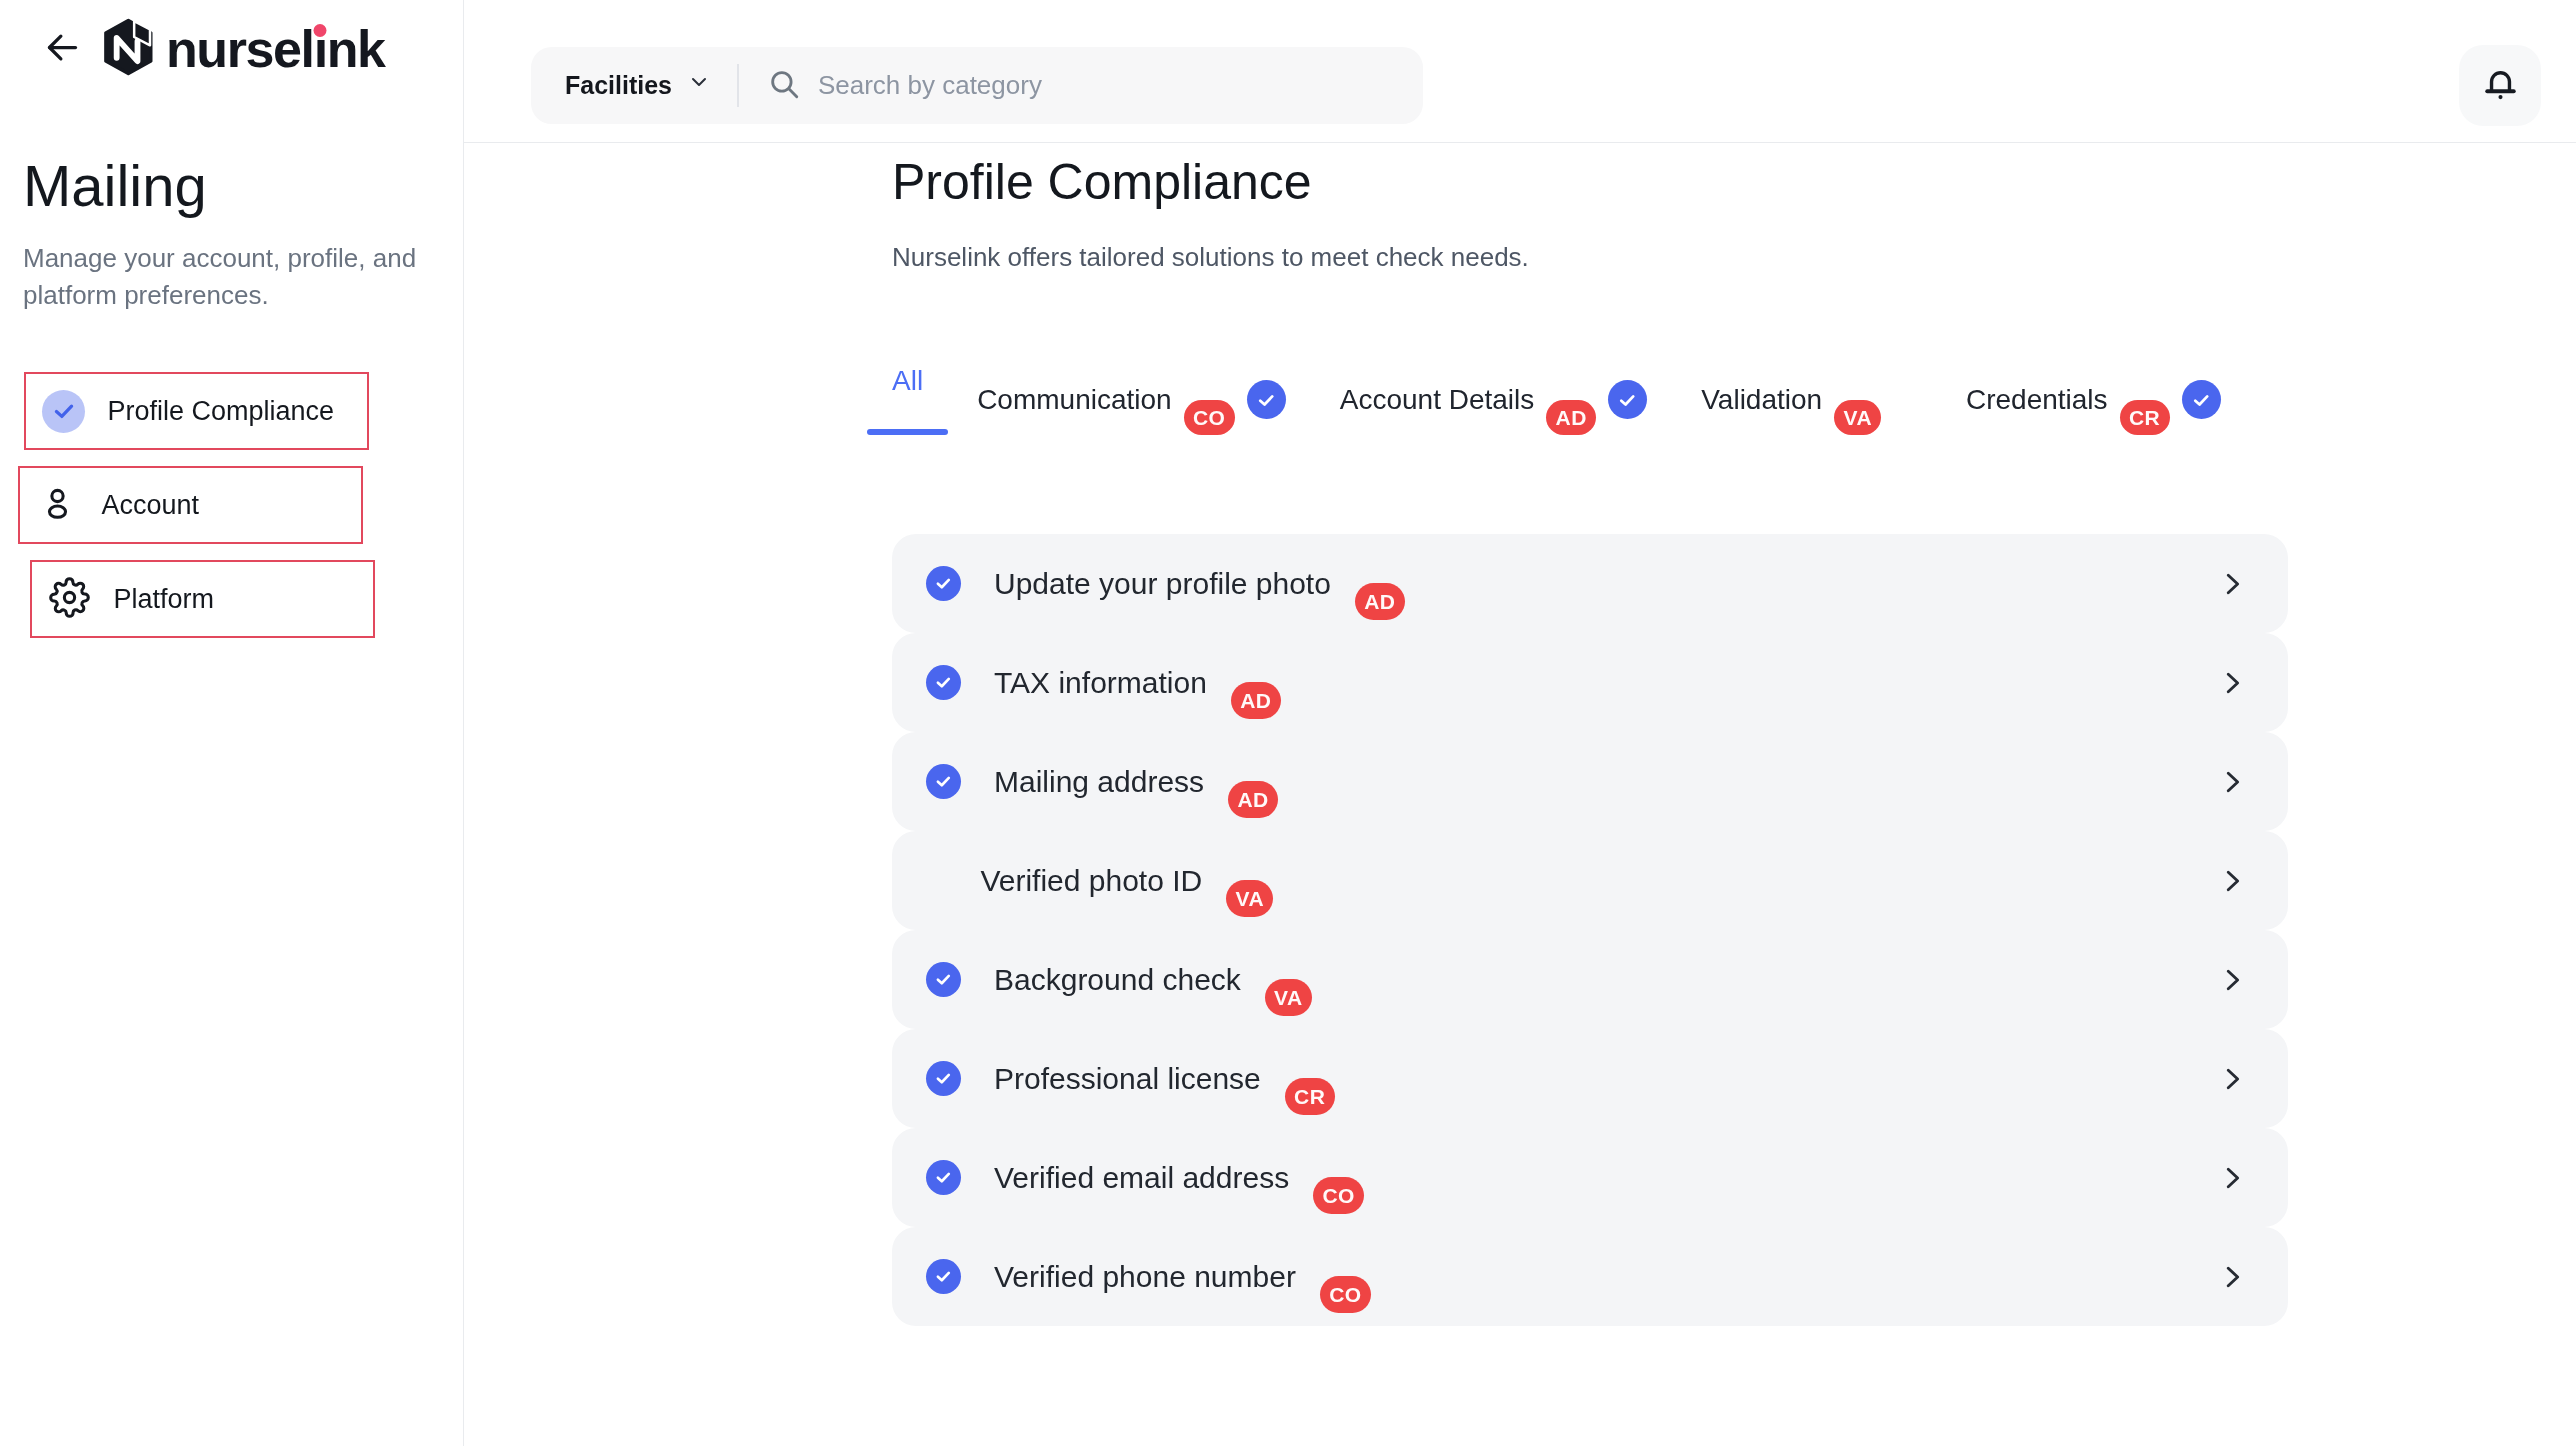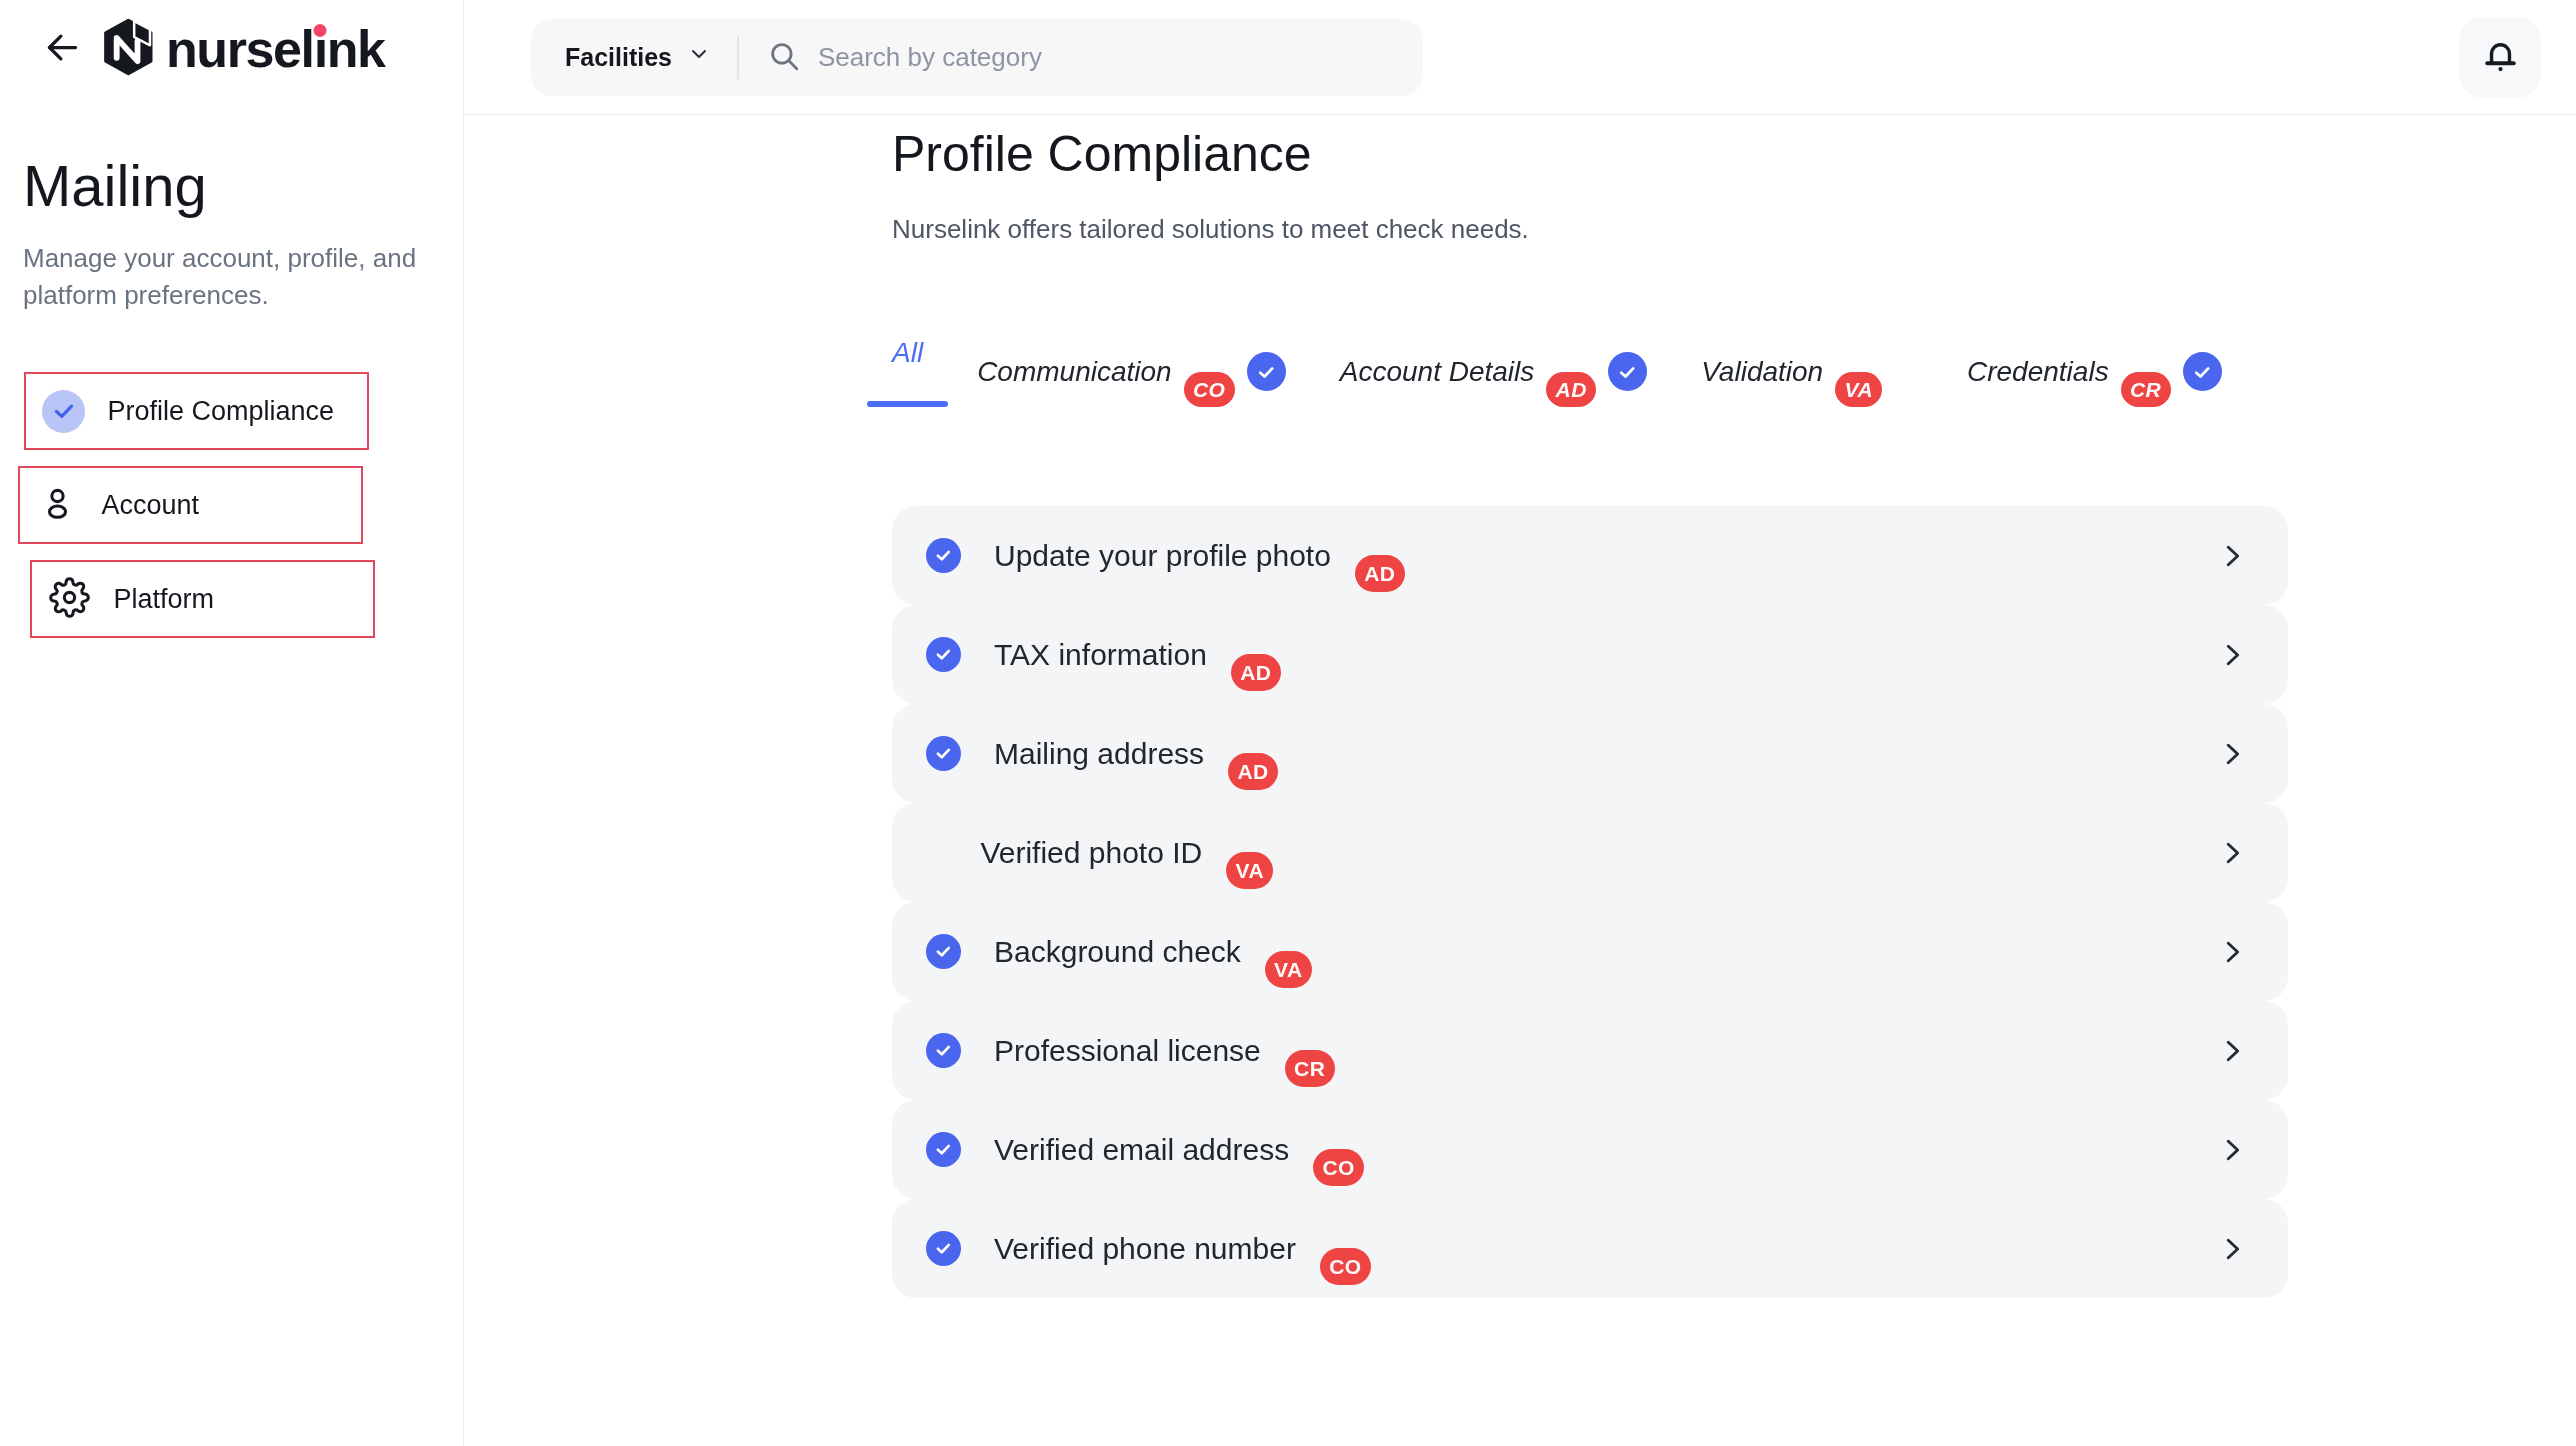--- a/index.html
+++ b/index.html
@@ -23,35 +23,35 @@
   .side-nav { margin-top:58px; display:flex; flex-direction:column; gap:16px; }
   .side-item { margin-left:24px; width:345px; height:78px; border:2.8px solid #e2485d; background:#fff;
     display:flex; align-items:center; padding-left:16px; cursor:pointer; }
   .side-item:nth-child(2){ margin-left:18px; }
   .side-item:nth-child(3){ margin-left:30px; }
   .side-ico { width:43px; height:43px; display:flex; align-items:center; justify-content:center; flex:0 0 43px; }
   .check-bubble { width:43px; height:43px; border-radius:50%; background:#b9c4f7; display:flex; align-items:center; justify-content:center; }
   .side-label { margin-left:22.4px; font-size:27px; color:#14181e; }
   
   .rightcol { flex:1; display:flex; flex-direction:column; min-width:0; }
-  .topbar { height:115px; flex:0 0 115px; border-bottom:1.9px solid #e9ebee; display:flex; align-items:center; padding:0 35px 0 67px; }
+  .topbar { height:115px; flex:0 0 115px; border-bottom:1.9px solid #e9ebee; display:flex; align-items:center; padding:0 35px 0 67px;margin-top:28px; }
   .searchbar { width:892px; height:77px; background:#f7f7f8; border-radius:20.5px; display:flex; align-items:center; padding:0 34px; }
   .fac-label { font-size:25px; font-weight:600; color:#14171d; cursor:pointer; display:flex; align-items:center; }
   .fac-label svg { margin-left:15px; }
   .vdiv { width:1.9px; height:43px; background:#e2e4e9; margin:0 28px 0 26px; }
   .search-input { flex:1; border:none; outline:none; background:transparent; font-size:26px; color:#30363f;
     font-family:"Liberation Sans","DejaVu Sans",sans-serif; margin-left:17px; }
   .search-input::placeholder { color:#8d95a2; }
   .bell-btn { margin-left:auto; width:82px; height:81px; border-radius:24px; background:#f7f8f9; border:none;
     display:flex; align-items:center; justify-content:center; cursor:pointer; }
   
   .main { padding:9.3px 0 0 428px; }
   .page-title { font-size:50px; font-weight:500; color:#14181e; line-height:1.2; }
   .page-desc { margin-top:26px; font-size:26px; line-height:38px; color:#4e5765; }
-  .tabs { display:flex; align-items:flex-start; gap:54px; margin-top:88px;font-style:italic; }
+  .tabs { display:flex; align-items:flex-start; gap:54px; margin-top:88px; }
   .tab { display:flex; align-items:center; gap:12px; font-size:28px; color:#20252e; cursor:pointer;
     position:relative; padding-bottom:37px; line-height:34px; }
   .tab.active { color:#4c6ef5; }
   .tab.active::after { content:""; position:absolute; left:-25px; right:-25px; bottom:0; height:6.5px; border-radius:3.7px; background:#4c6ef5; }
   .badge { display:inline-flex; align-items:center; justify-content:center; min-width:43px; height:35px; padding:0 9.3px;
     border-radius:17.7px; background:#ef4444; color:rgba(255,255,255,.97); font-size:21px; font-weight:700; letter-spacing:0.5px;margin-top:36px; }
   .check-circle { width:39px; height:39px; border-radius:50%; background:#4a66ee; display:flex; align-items:center; justify-content:center; flex:0 0 auto; }
   .pend-dot { width:15px; height:15px; border-radius:50%; background:#4a66ee; margin:0 9.3px; flex:0 0 auto; }
   
   .cards { margin-top:62px; width:1396px; display:flex; flex-direction:column; }

